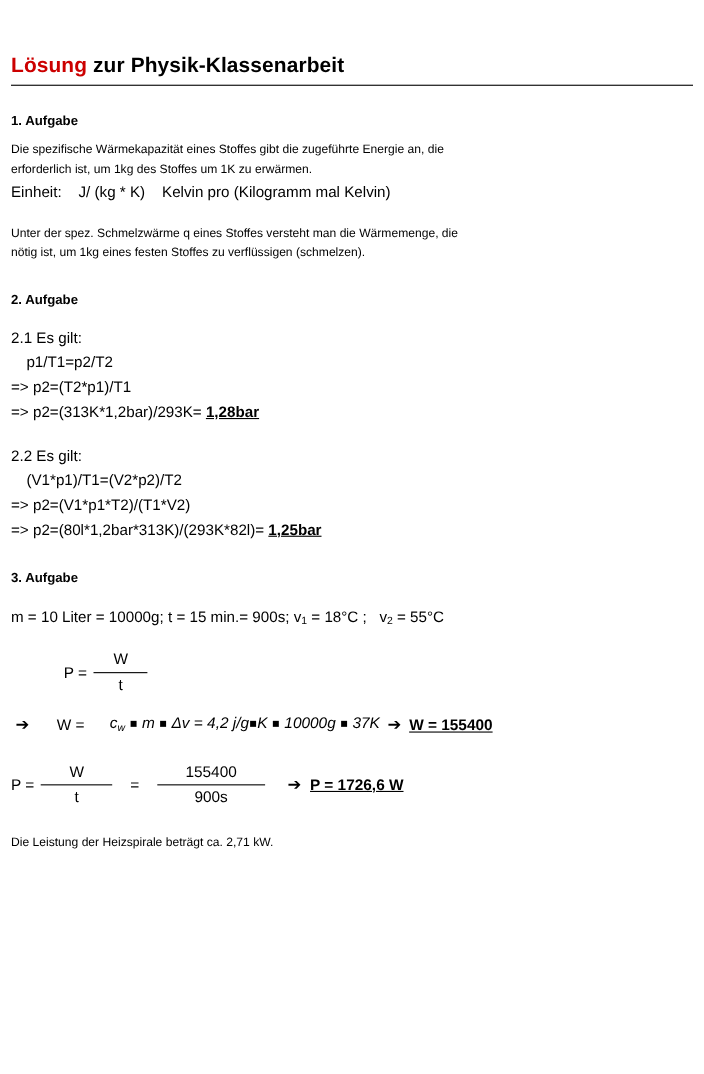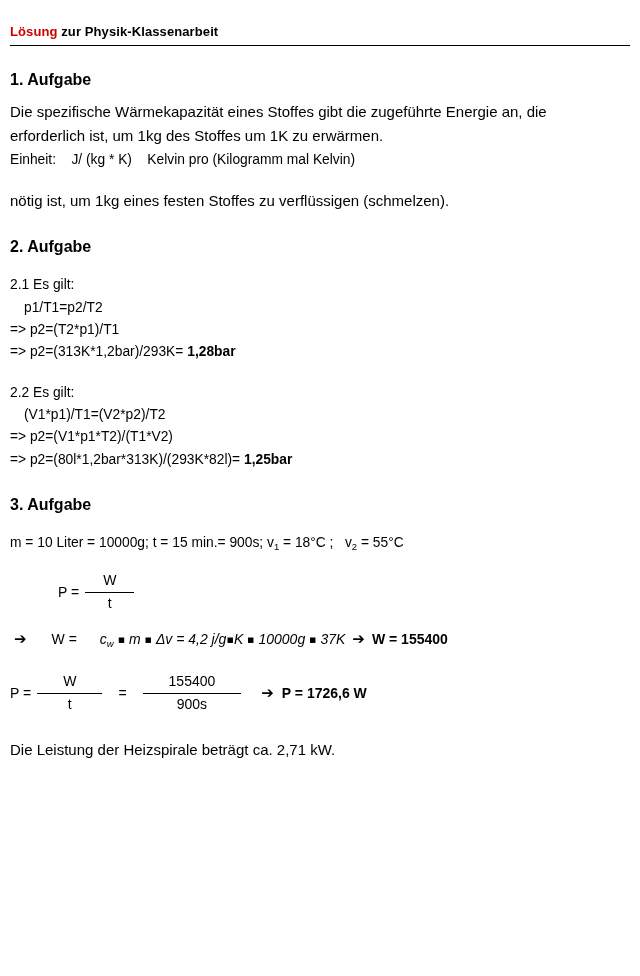--- a/index.html
+++ b/index.html
@@ -17,47 +17,49 @@
   }
   .page {
     position: relative;
     width: 640px;
     height: 976px;
     box-sizing: border-box;
     padding: 0 10px;
   }
   
   .doc-title {
-    font-size: 13px;
+    font-size: 19px;
     font-weight: bold;
     padding-top: 24px;
     letter-spacing: 0.1px;
+    margin-top: 25px;
   }
   .doc-title .accent {
     color: #cc0000;
   }
   .title-rule {
     border-bottom: 1.6px solid #000;
     margin-top: 6px;
   }
   
   .section-head {
     font-weight: bold;
-    font-size: 16px;
+    font-size: 12px;
   }
   .para {
-    font-size: 15px;
+    font-size: 11px;
     line-height: 1.62;
   }
   .line {
     font-size: 13.8px;
     line-height: 1.62;
   }
   .u {
     font-weight: bold;
+    text-decoration: underline;
   }
   .spacer-sm { height: 11px; }
   .spacer-md { height: 18px; }
   .spacer-lg { height: 25px; }
   .indent1 { padding-left: 14px; }
   .indent2 { padding-left: 22px; }
   sub {
     font-size: 9.5px;
     vertical-align: -0.28em;
   }
@@ -124,20 +126,21 @@
   <div class="para">Die spezifische Wärmekapazität eines Stoffes gibt die zugeführte Energie an, die</div>
   <div class="para">erforderlich ist, um 1kg des Stoffes um 1K  zu erwärmen.</div>
   <div class="line">
     <span>Einheit:</span>
     &nbsp;&nbsp;&nbsp;<span>J/ (kg * K)</span>
     &nbsp;&nbsp;&nbsp;<span>Kelvin pro (Kilogramm mal Kelvin)</span>
   </div>
 
   <div class="spacer-md"></div>
 
+  <div class="para">Unter der spez. Schmelzwärme q eines Stoffes versteht man die Wärmemenge, die</div>
   <div class="para">nötig ist, um 1kg eines festen Stoffes zu verflüssigen (schmelzen).</div>
 
   <div class="spacer-lg"></div>
 
   <div class="section-head">2. Aufgabe</div>
   <div class="spacer-md"></div>
 
   <div class="line">2.1 Es gilt:</div>
   <div class="line indent1">p1/T1=p2/T2</div>
   <div class="line">=&gt; p2=(T2*p1)/T1</div>

